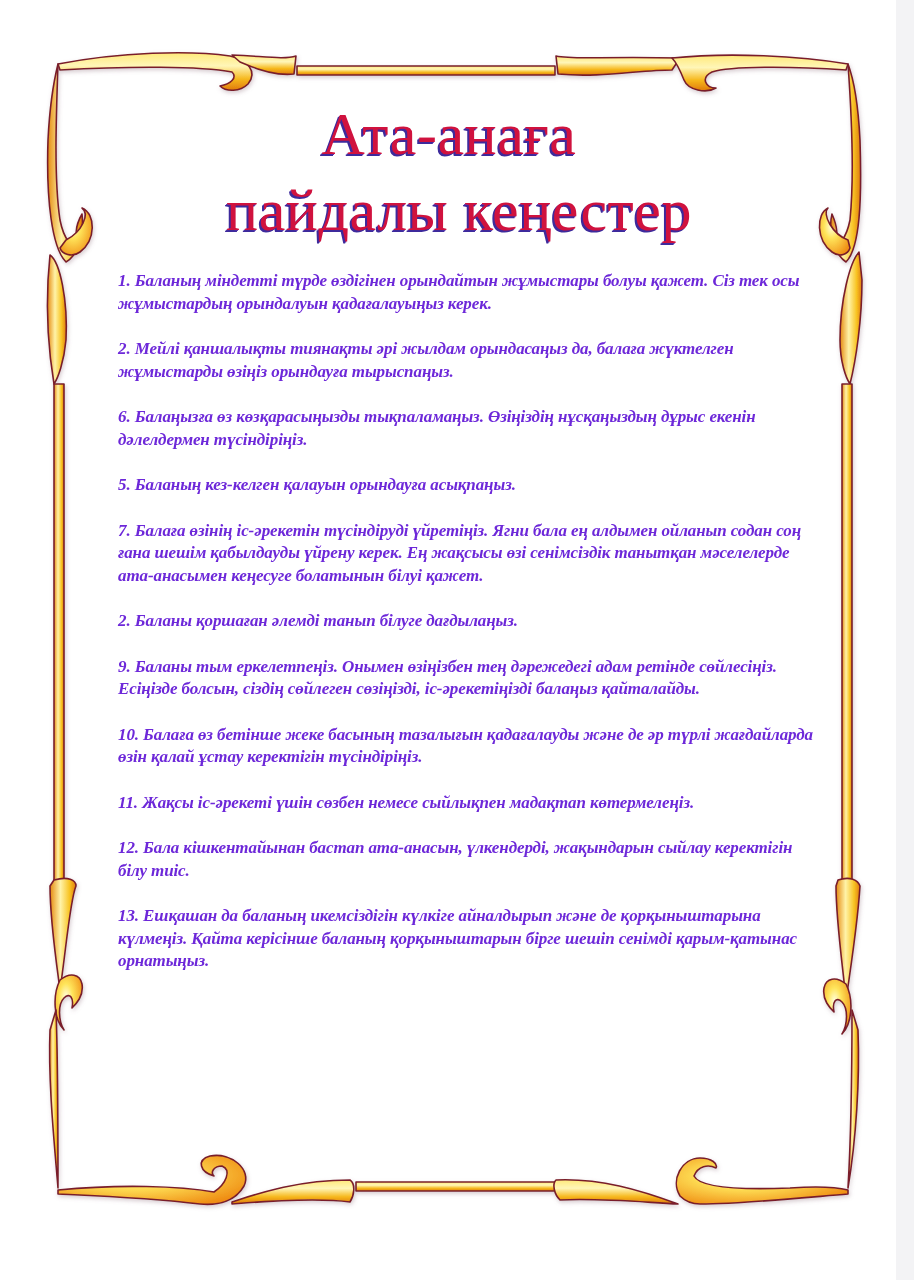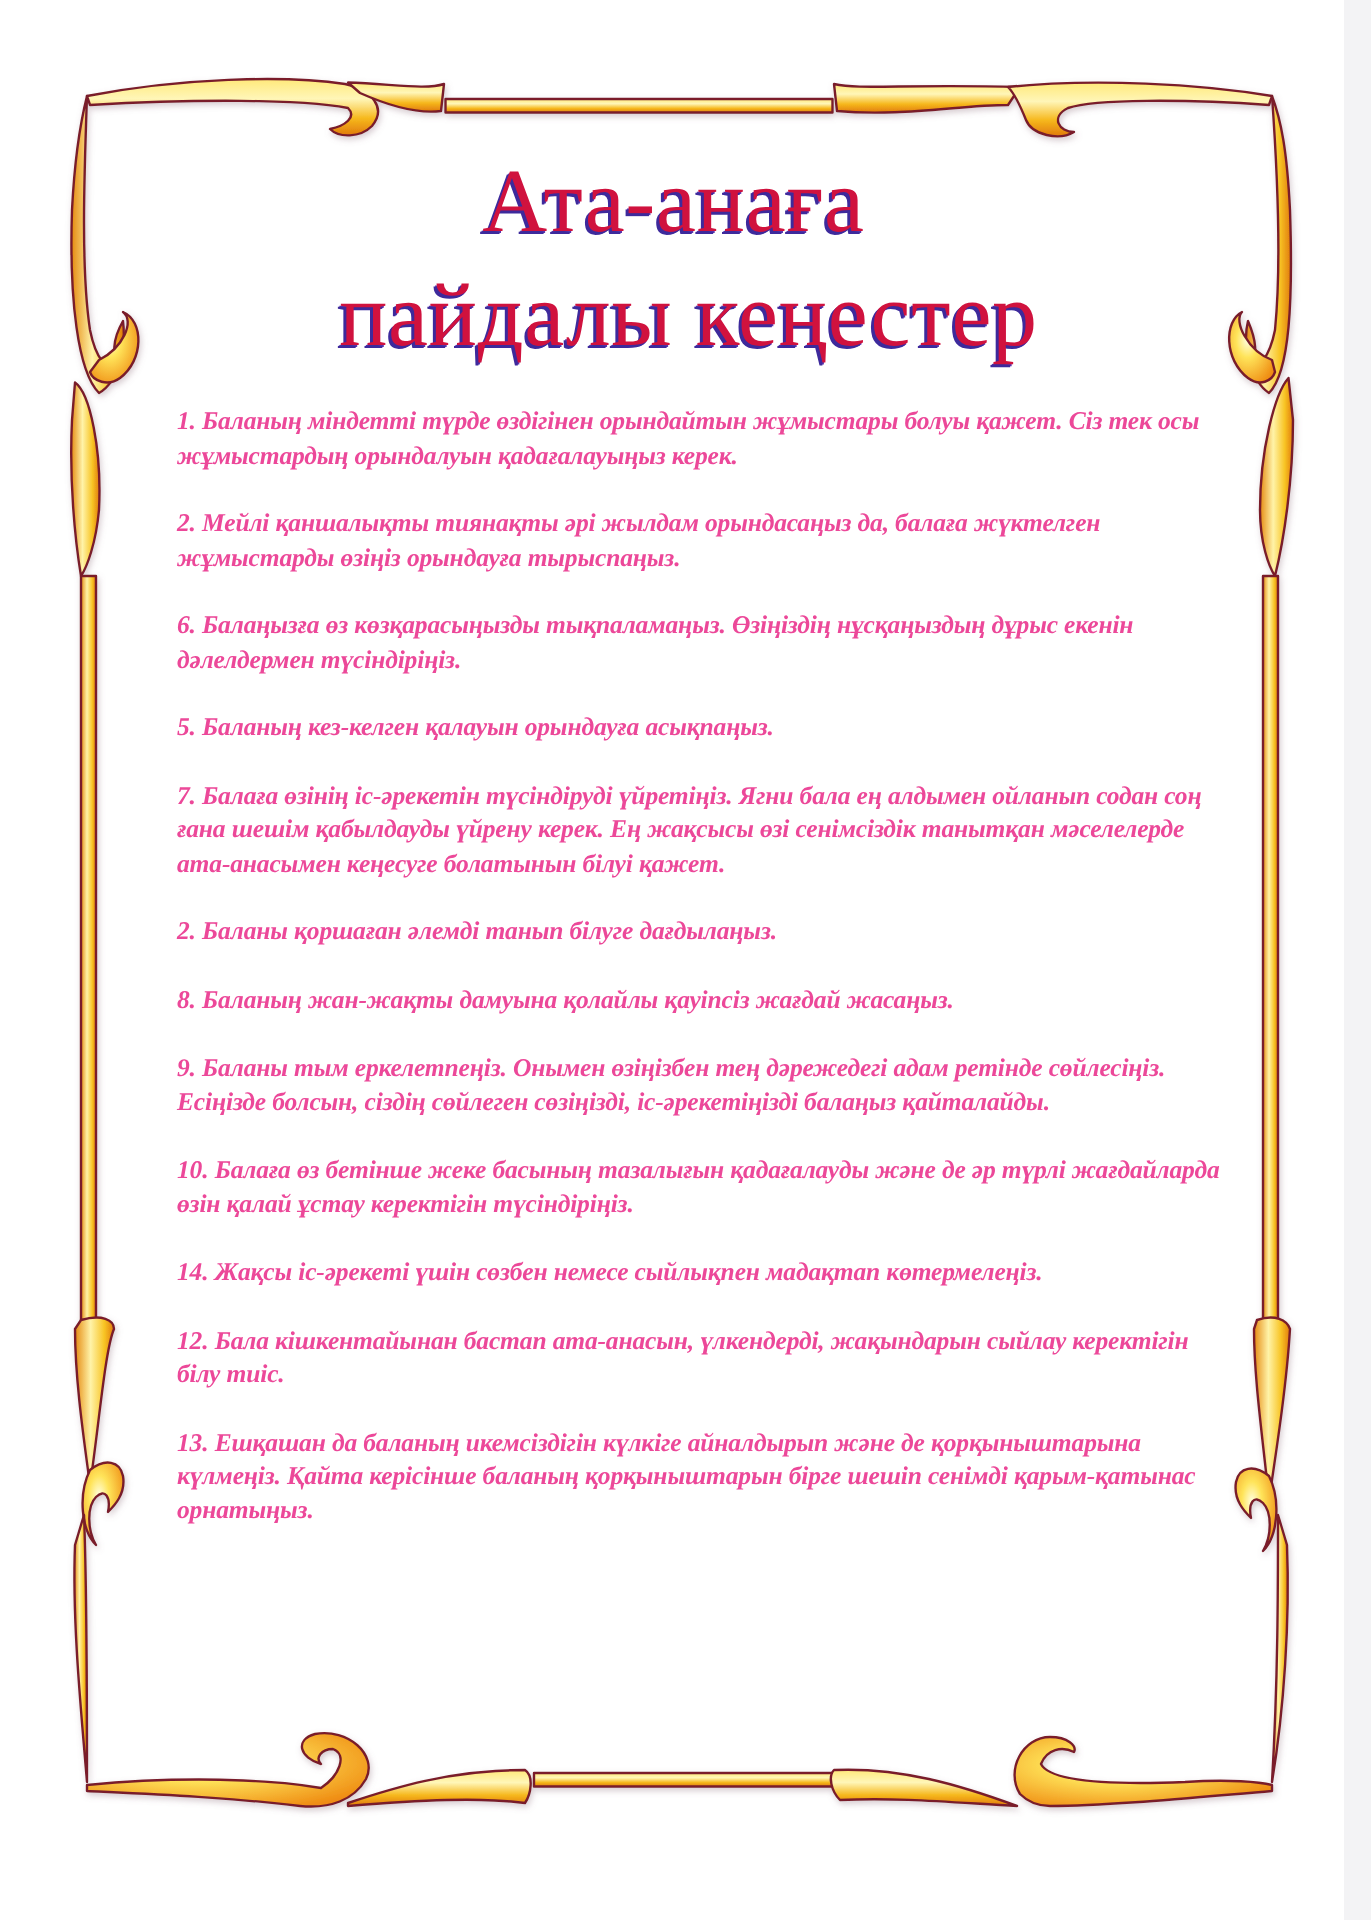--- a/index.html
+++ b/index.html
@@ -70,21 +70,21 @@
     margin: 0;
     padding: 0;
     list-style: none;
   }
   .advice-item {
     font-family: "Liberation Serif", serif;
     font-style: italic;
     font-weight: bold;
     font-size: 17px;
     line-height: 22.5px;
-    color: #ec4899;
+    color: #6d28d9;
     margin: 0 0 23px 0;
     letter-spacing: -0.1px;
   }
 </style>
 </head>
 <body>
 
 <div class="page-edge"></div>
 <div class="poster"></div>
 
@@ -167,19 +167,18 @@
 <h1 class="title title-line-1">Ата-анаға</h1>
 <h1 class="title title-line-2">пайдалы кеңестер</h1>
 
 <ol class="advice-list">
   <li class="advice-item">1. Баланың міндетті түрде өздігінен орындайтын жұмыстары болуы қажет. Сіз тек осы жұмыстардың орындалуын қадағалауыңыз керек.</li>
   <li class="advice-item">2. Мейлі қаншалықты тиянақты әрі жылдам орындасаңыз да, балаға жүктелген жұмыстарды өзіңіз орындауға тырыспаңыз.</li>
   <li class="advice-item">6. Балаңызға өз көзқарасыңызды тықпаламаңыз. Өзіңіздің нұсқаңыздың дұрыс екенін дәлелдермен түсіндіріңіз.</li>
   <li class="advice-item">5. Баланың кез-келген қалауын орындауға асықпаңыз.</li>
   <li class="advice-item">7. Балаға өзінің іс-әрекетін түсіндіруді үйретіңіз. Ягни бала ең алдымен ойланып содан соң ғана шешім қабылдауды үйрену керек. Ең жақсысы өзі сенімсіздік танытқан мәселелерде ата-анасымен кеңесуге болатынын білуі қажет.</li>
   <li class="advice-item">2. Баланы қоршаған әлемді танып білуге дағдылаңыз.</li>
-  <li class="advice-item">8. Баланың жан-жақты дамуына қолайлы қауіпсіз жағдай жасаңыз.</li>
   <li class="advice-item">9. Баланы тым еркелетпеңіз. Онымен өзіңізбен тең дәрежедегі адам ретінде сөйлесіңіз. Есіңізде болсын, сіздің сөйлеген сөзіңізді, іс-әрекетіңізді балаңыз қайталайды.</li>
   <li class="advice-item">10. Балаға өз бетінше жеке басының тазалығын қадағалауды және де әр түрлі жағдайларда өзін қалай ұстау керектігін түсіндіріңіз.</li>
-  <li class="advice-item">14. Жақсы іс-әрекеті үшін сөзбен немесе сыйлықпен мадақтап көтермелеңіз.</li>
+  <li class="advice-item">11. Жақсы іс-әрекеті үшін сөзбен немесе сыйлықпен мадақтап көтермелеңіз.</li>
   <li class="advice-item">12. Бала кішкентайынан бастап ата-анасын, үлкендерді, жақындарын сыйлау керектігін білу тиіс.</li>
   <li class="advice-item">13. Ешқашан да баланың икемсіздігін күлкіге айналдырып және де қорқыныштарына күлмеңіз. Қайта керісінше баланың қорқыныштарын бірге шешіп сенімді қарым-қатынас орнатыңыз.</li>
 </ol>
 
 </body></html>

